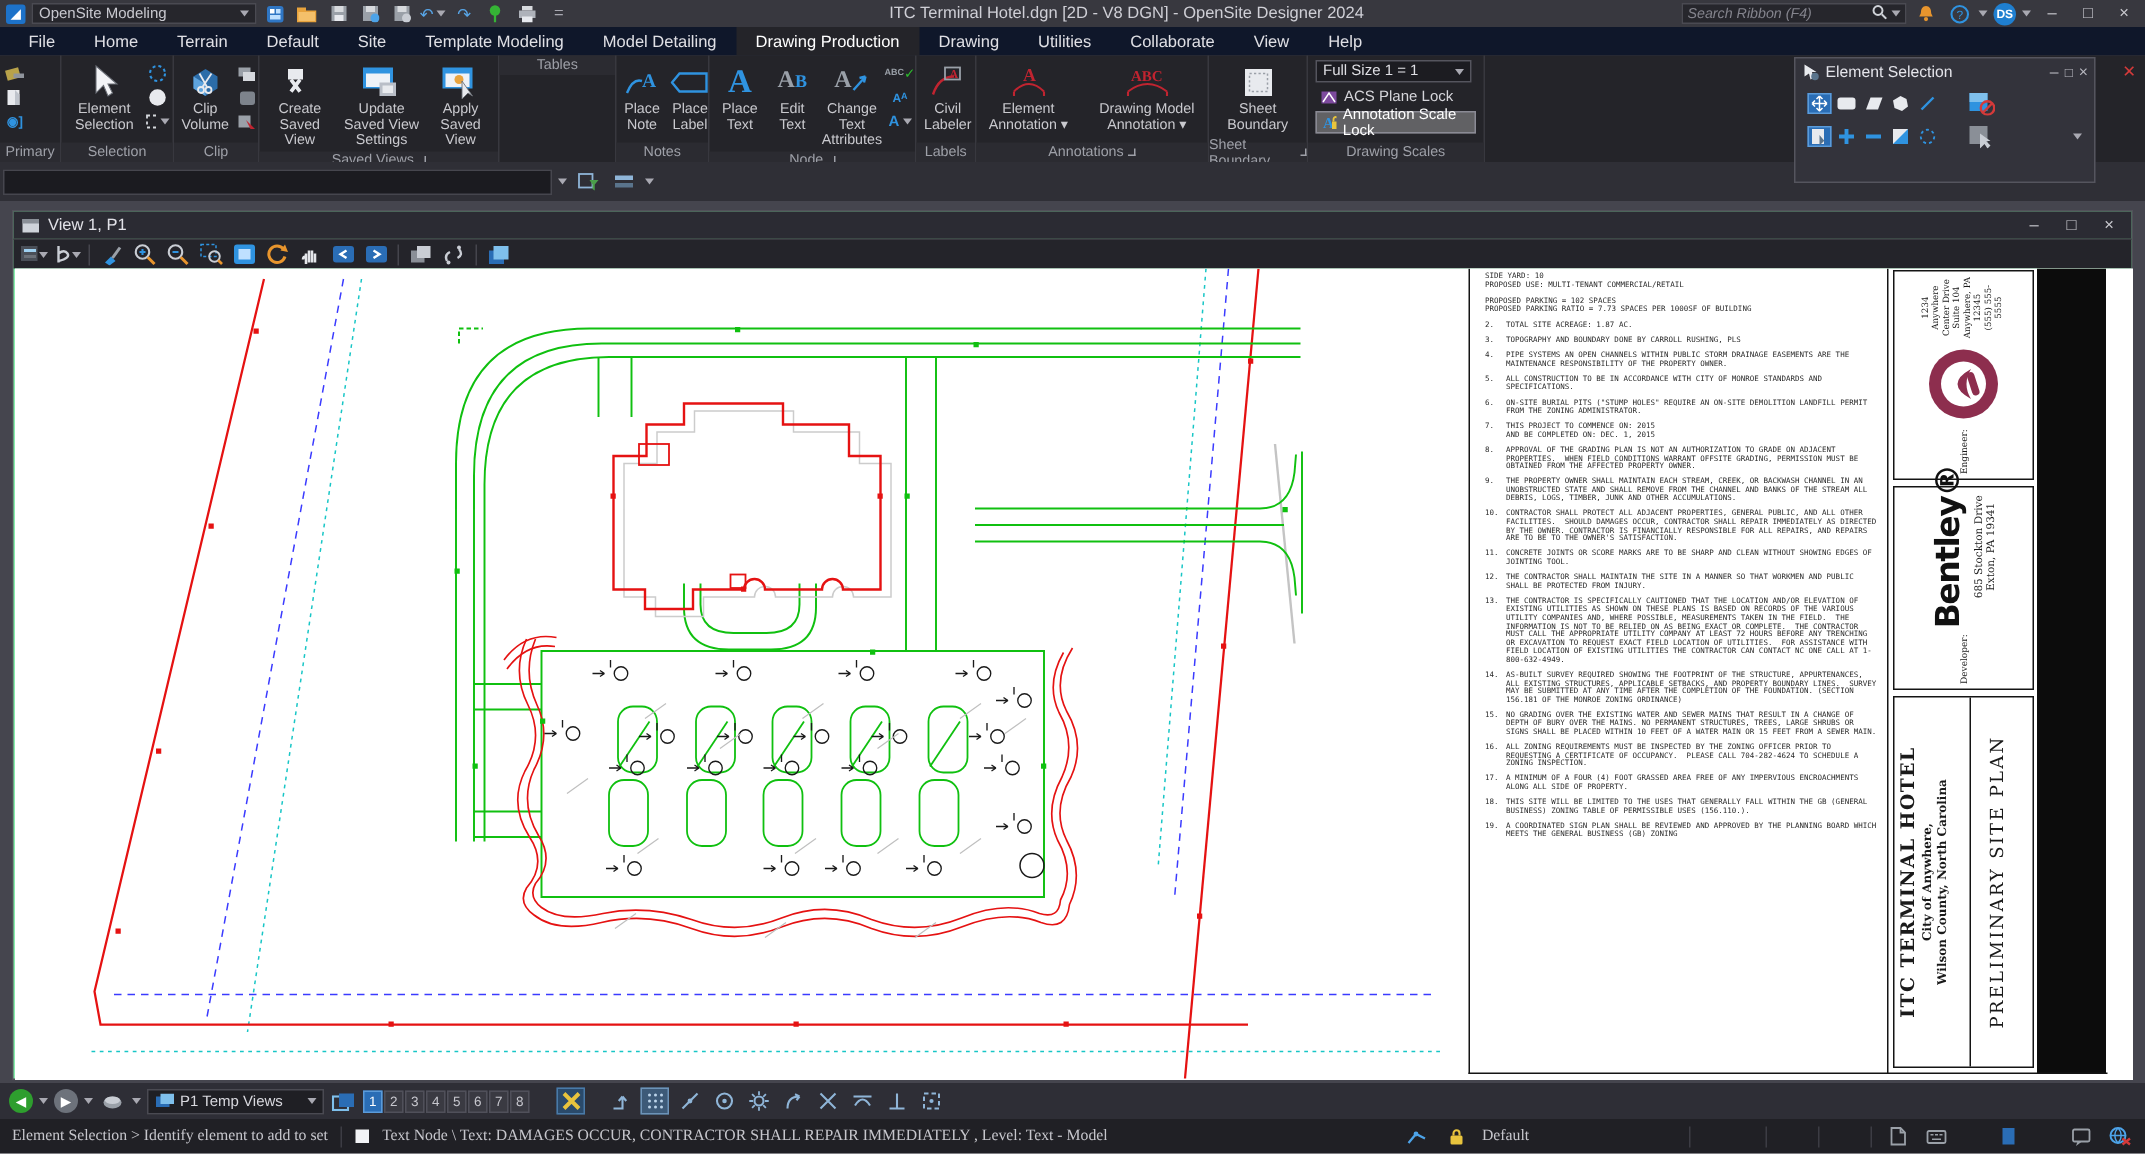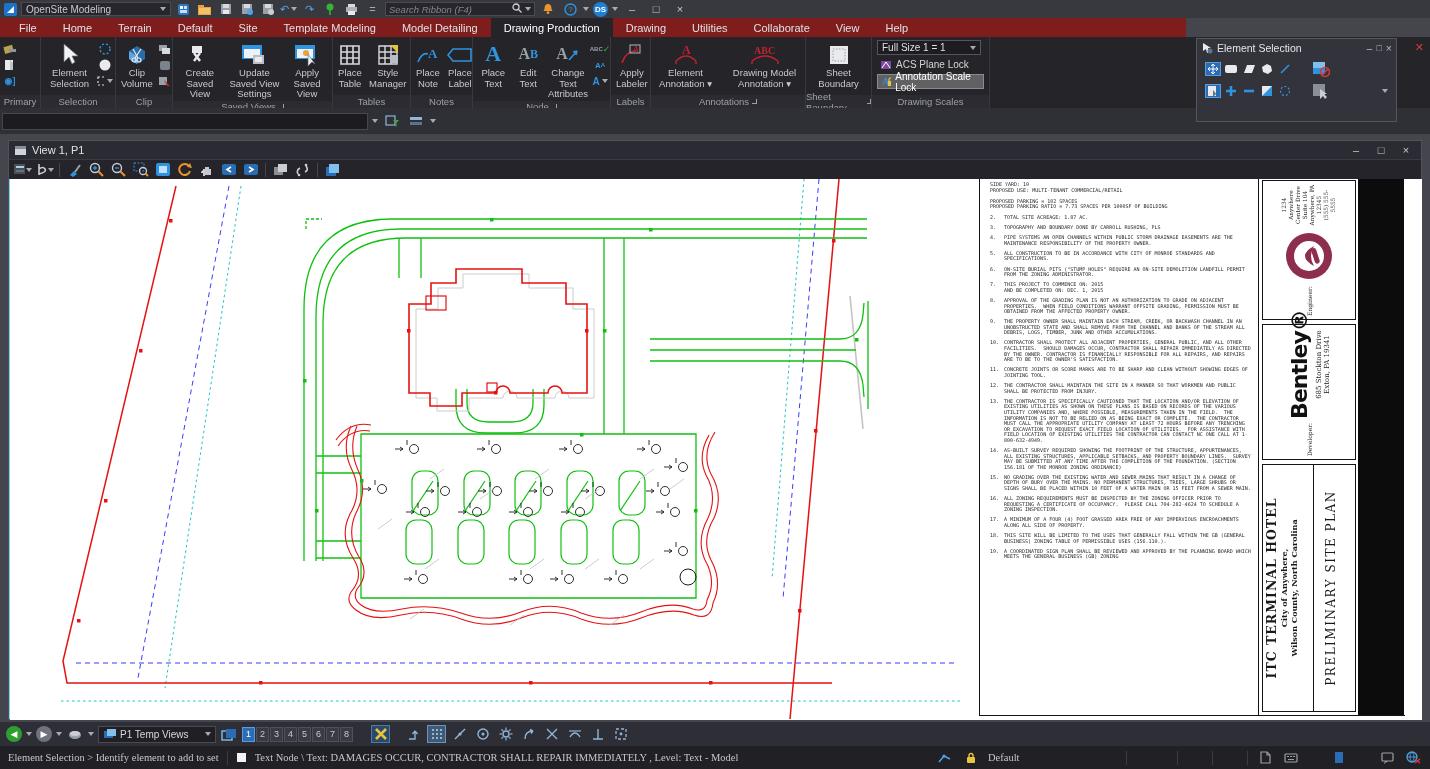--- a/index.html
+++ b/index.html
@@ -12,21 +12,21 @@
   .wsbox { width:150px; height:14px; background:#26262c; border:1px solid #4a4a52; color:#c8c8cf; font-size:10px; display:flex; align-items:center; padding:0 4px; justify-content:space-between; }
   .crt { width:0; height:0; border-left:3px solid transparent; border-right:3px solid transparent; border-top:4px solid #a9a9b2; display:inline-block; }
   .qat { width:17px; height:15px; display:flex; align-items:center; justify-content:center; font-size:11px; color:#58a6e8; }
   .ttl { flex:1; text-align:center; color:#cfcfd6; font-size:11px; }
   .searchbox { width:150px; height:14px; background:#26262c; border:1px solid #4a4a52; display:flex; align-items:center; padding:0 3px; gap:3px; }
   .searchbox .ph { flex:1; color:#84848d; font-style:italic; font-size:9.5px; overflow:hidden; white-space:nowrap; }
   .winbtn { width:20px; height:16px; display:flex; align-items:center; justify-content:center; color:#c9c9cf; font-size:11px; }
   .badge { width:15px; height:15px; border-radius:50%; background:#1f7fd0; color:#fff; font-size:8px; font-weight:bold; display:flex; align-items:center; justify-content:center; }
 
   
-  .tabrow { position:absolute; left:0; top:18px; width:1186px; height:19px; background:#7f1d1d; display:flex; align-items:stretch; padding-left:6px; }
+  .tabrow { position:absolute; left:0; top:18px; width:1430px; height:19px; background:#0f172a; display:flex; align-items:stretch; padding-left:6px; }
   .tab { padding:0 13px; display:flex; align-items:center; color:#e0e0e5; font-size:11px; cursor:default; }
   .tab.active { background:#242429; color:#fff; }
 
   
   .ribbon { position:absolute; left:0; top:37px; width:1430px; height:71px; background:#242429; display:flex; }
   .rgroup { display:flex; flex-direction:column; border-right:1px solid #38383f; }
   .rbody { flex:1; display:flex; align-items:flex-start; padding:3px 2px 0 2px; gap:1px; }
   .rlabel { height:13px; background:#2b2b31; color:#9ea0a8; font-size:9.5px; display:flex; align-items:center; justify-content:center; gap:3px; }
   .launcher { width:5px; height:5px; border-right:1px solid #9ea0a8; border-bottom:1px solid #9ea0a8; }
   .rbtn { display:flex; flex-direction:column; align-items:center; font-size:9.5px; line-height:10.5px; color:#c9c9ce; text-align:center; padding:1px 3px; }
@@ -38,21 +38,21 @@
   .scalebox { width:104px; height:15px; background:#1c1c21; border:1px solid #55555e; color:#dfdfe4; font-size:10px; display:flex; align-items:center; justify-content:space-between; padding:0 4px; }
   .togglerow { display:flex; align-items:center; gap:4px; height:15px; padding:0 3px; font-size:10px; color:#d5d5da; }
   .togglerow.on { background:rgba(255,255,255,.28); border:1px solid #8a8a94; color:#fff; }
 
   
   .keyin { position:absolute; left:0; top:108px; width:1430px; height:26px; background:#2f2f36; display:flex; align-items:center; padding:0 2px; gap:4px; }
   .keyinput { width:366px; height:17px; background:#1b1b20; border:1px solid #46464e; }
   .kic { width:20px; height:18px; display:flex; align-items:center; justify-content:center; }
 
   
-  .viewwin { position:absolute; left:8px; top:140px; width:1414px; height:580px; background:#7dd3fc; border:1px solid #52525a; }
+  .viewwin { position:absolute; left:8px; top:140px; width:1414px; height:580px; background:#86efac; border:1px solid #52525a; }
   .vtitle { height:18px; display:flex; align-items:center; padding:0 5px; gap:5px; color:#e2e2e8; font-size:11px; background:#2b2b33; }
   .vtoolbar { height:20px; background:#24242a; display:flex; align-items:center; padding:0 4px; gap:3px; border-top:1px solid #3a3a41; }
   .vtb { width:19px; height:17px; display:flex; align-items:center; justify-content:center; }
   .vsep { width:1px; height:14px; background:#45454d; margin:0 2px; }
   .canvas { position:absolute; left:1px; top:38px; width:1412px; height:541px; background:#ffffff; overflow:hidden; }
 
   
   .notescol { position:absolute; left:969px; top:0; width:280px; height:537px; border-left:1px solid #141414; border-right:1px solid #141414; padding:3px 6px 0 10px; color:#2a2a2a; font-family:"DejaVu Sans Mono", monospace; font-size:5px; line-height:5.6px; background:#fff; }
   .notescol .intro { white-space:pre-wrap; margin-bottom:5px; }
   .note-row { display:flex; gap:4px; margin-bottom:4.5px; }
@@ -133,20 +133,21 @@
       </svg>
     </span>
   <span class="qat">
       <svg width="13" height="11">
         <rect x="3" y="0" width="7" height="3" fill="#d7dade"></rect>
         <rect x="1" y="3" width="11" height="5" fill="#aeb2ba"></rect>
         <rect x="3" y="7" width="7" height="4" fill="#e7e9ee"></rect>
       </svg>
     </span>
   <span class="qat" style="color:#a9a9b2">=</span>
+  <div class="ttl">ITC Terminal Hotel.dgn [2D - V8 DGN] - OpenSite Designer 2024</div>
   <div class="searchbox">
     <span class="ph">Search Ribbon (F4)</span>
     <span><svg width="10" height="10">
           <circle cx="4" cy="4" r="3" fill="none" stroke="#cfd2d8" stroke-width="1.3"></circle>
           <line x1="6.5" y1="6.5" x2="9.5" y2="9.5" stroke="#cfd2d8" stroke-width="1.3"></line>
         </svg></span>
     <span class="crt"></span>
   </div>
   <span class="sic">
       <svg width="12" height="12">
@@ -330,40 +331,20 @@
         <span>Apply Saved View</span>
       </div>
     </div>
     <div class="rlabel">
         <span>Saved Views</span>
         <span class="launcher"></span>
       </div>
   </div>
 
   <div class="rgroup" style="width:78px">
-    <div class="rbody">
-      <div class="rbtn">
-        <span class="ric">
-            <svg width="24" height="24">
-              <path d="M3,3 h18 v18 h-18 z M3,9 h18 M3,15 h18 M9,3 v18 M15,3 v18" fill="none" stroke="#d6d9de" stroke-width="1.6"></path>
-            </svg>
-          </span>
-        <span>Place Table</span>
-      </div>
-      <div class="rbtn">
-        <span class="ric">
-            <svg width="24" height="24">
-              <path d="M3,3 h18 v18 h-18 z M3,9 h18 M3,15 h18 M9,3 v18 M15,3 v18" fill="none" stroke="#d6d9de" stroke-width="1.4"></path>
-              <polygon points="14,2 22,2 22,10" fill="#e8c43d"></polygon>
-              <rect x="14" y="12" width="8" height="8" fill="#b9bec7"></rect>
-            </svg>
-          </span>
-        <span>Style Manager</span>
-      </div>
-    </div>
     <div class="rlabel">
         <span>Tables</span>
       </div>
   </div>
 
   <div class="rgroup" style="width:62px">
     <div class="rbody">
       <div class="rbtn">
         <span class="ric">
             <svg width="24" height="22">
@@ -430,21 +411,21 @@
   <div class="rgroup" style="width:40px">
     <div class="rbody">
       <div class="rbtn">
         <span class="ric">
             <svg width="24" height="24">
               <path d="M2,20 Q6,8 16,8" fill="none" stroke="#c02430" stroke-width="1.6"></path>
               <rect x="10" y="2" width="10" height="8" fill="none" stroke="#9aa0a8" stroke-width="1.2"></rect>
               <text x="13" y="9" font-size="8" font-weight="bold" fill="#c02430" font-family="Liberation Serif">A</text>
             </svg>
           </span>
-        <span>Apply Labeler</span>
+        <span>Civil Labeler</span>
       </div>
     </div>
     <div class="rlabel">
         <span>Labels</span>
       </div>
   </div>
 
   <div class="rgroup" style="width:155px">
     <div class="rbody" style="justify-content:center; gap:8px">
       <div class="rbtn" style="width:66px">

